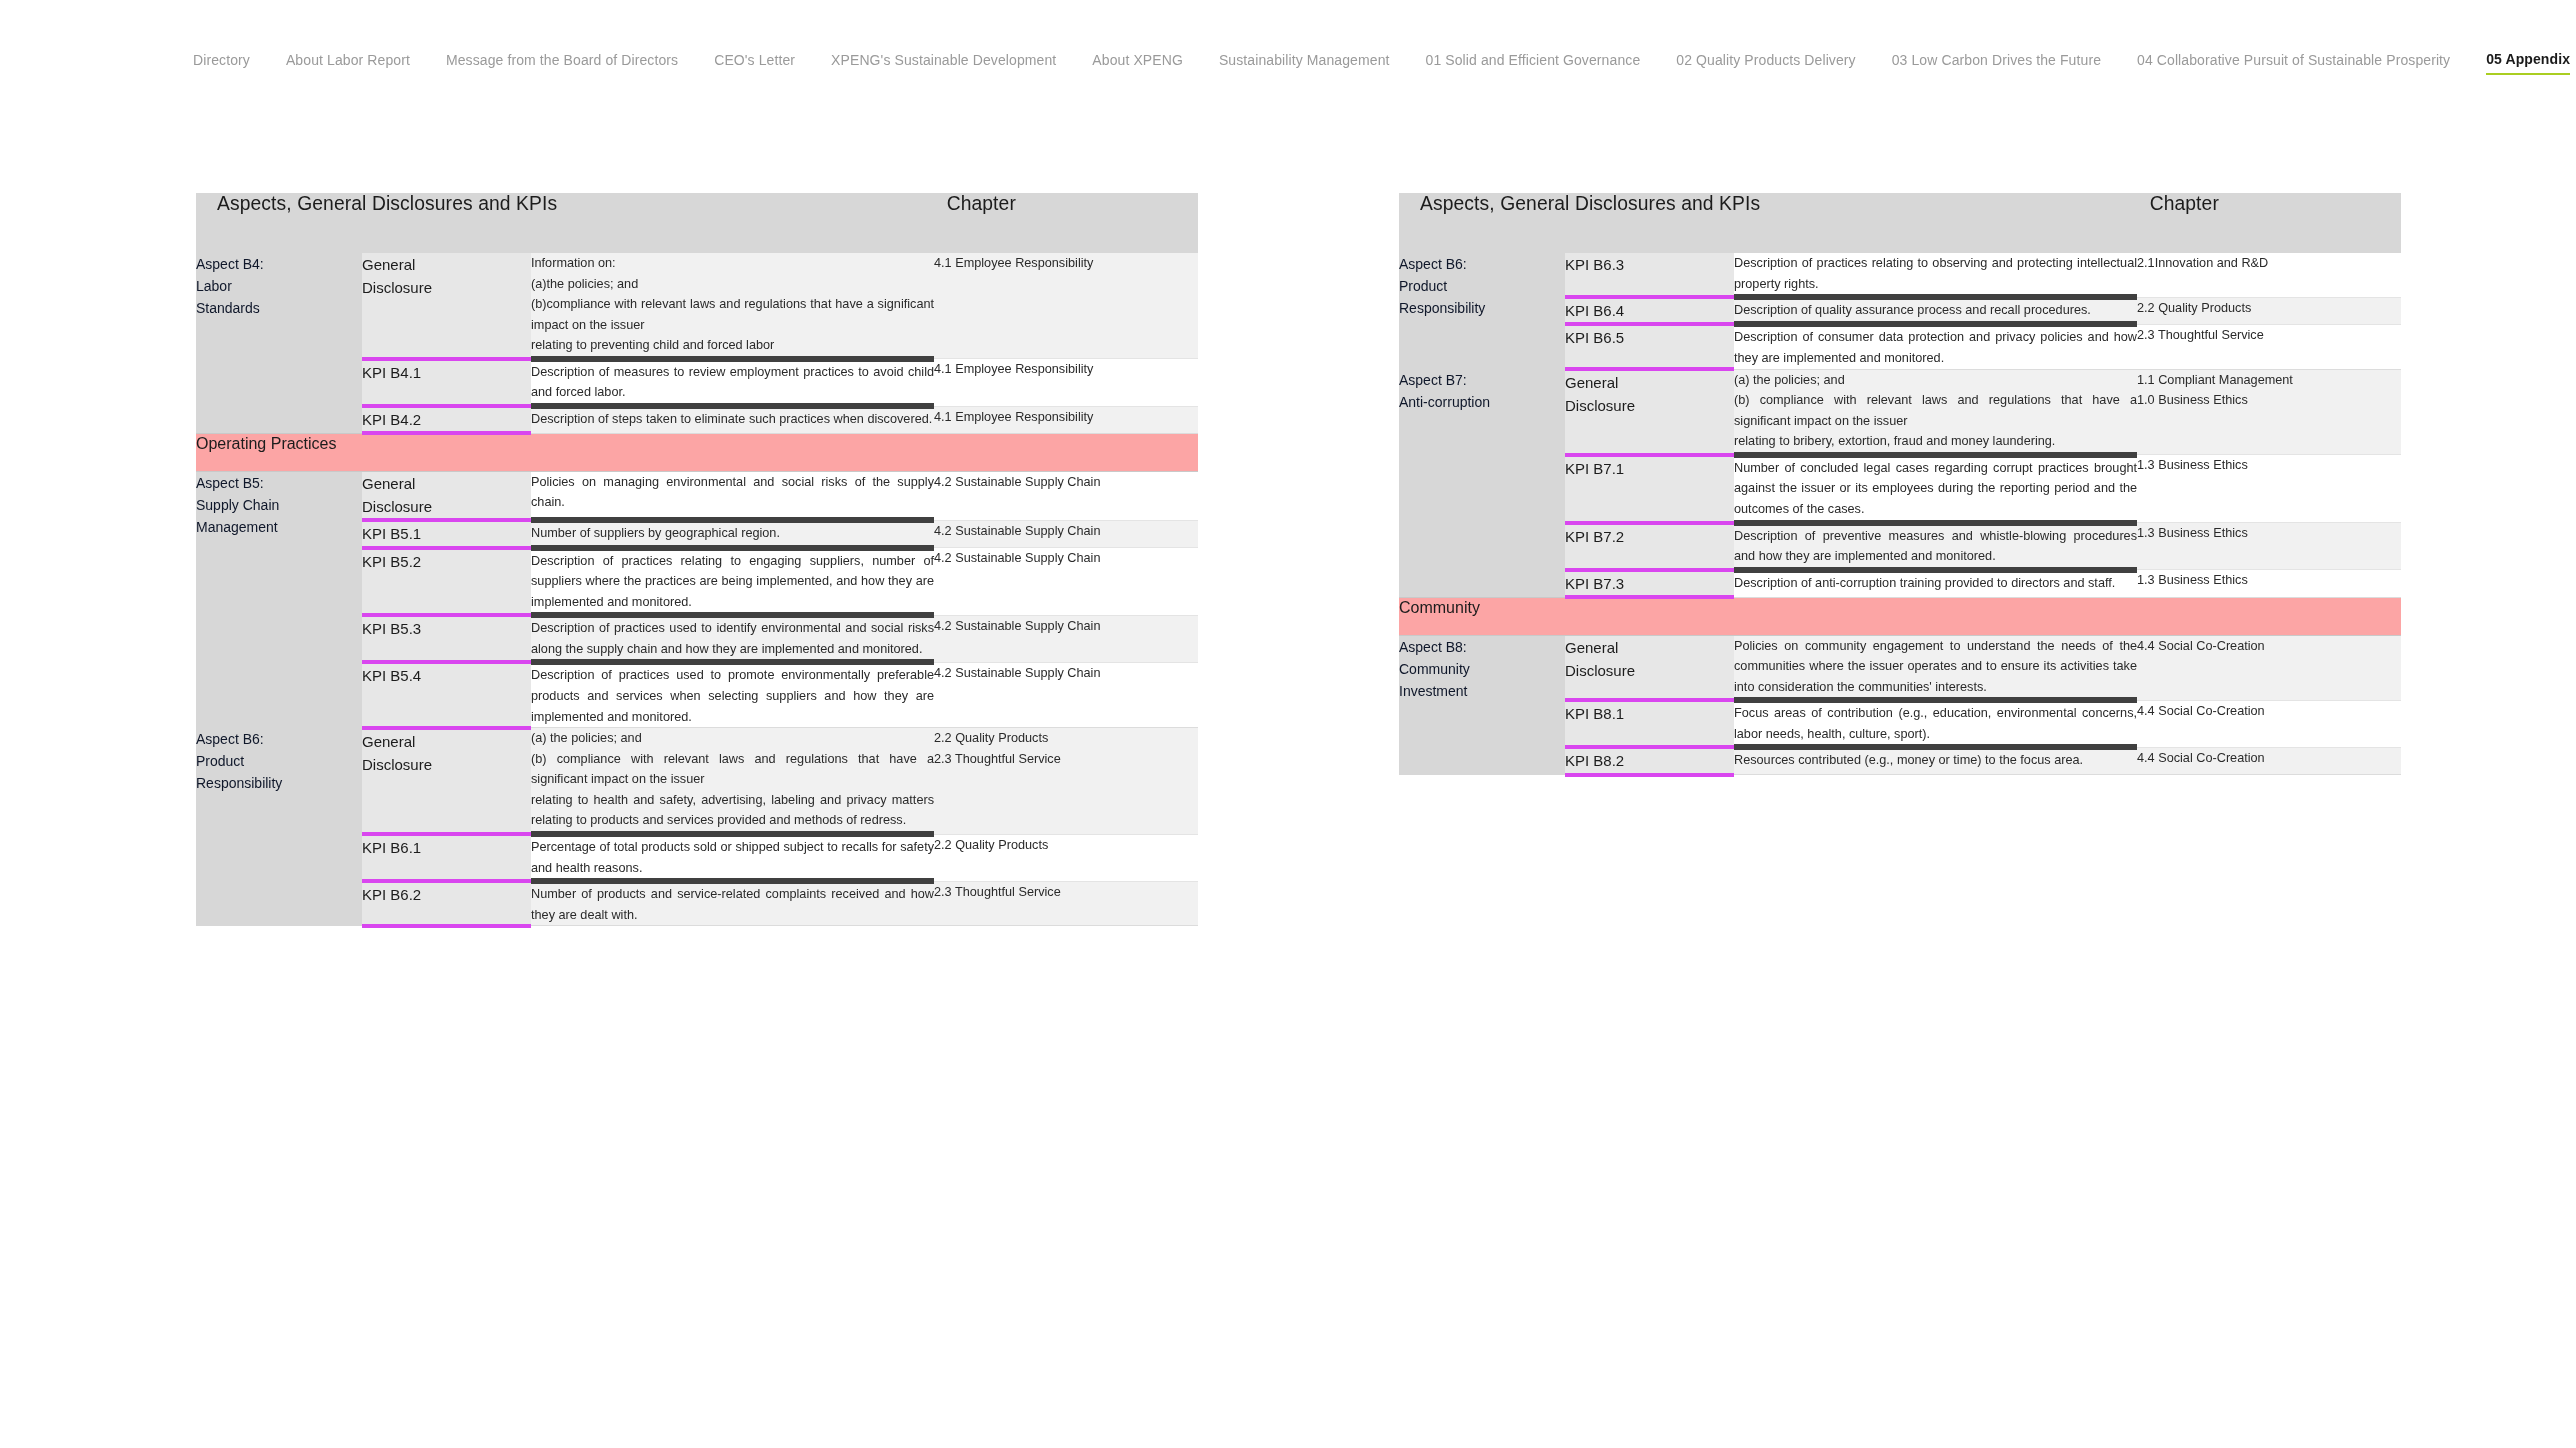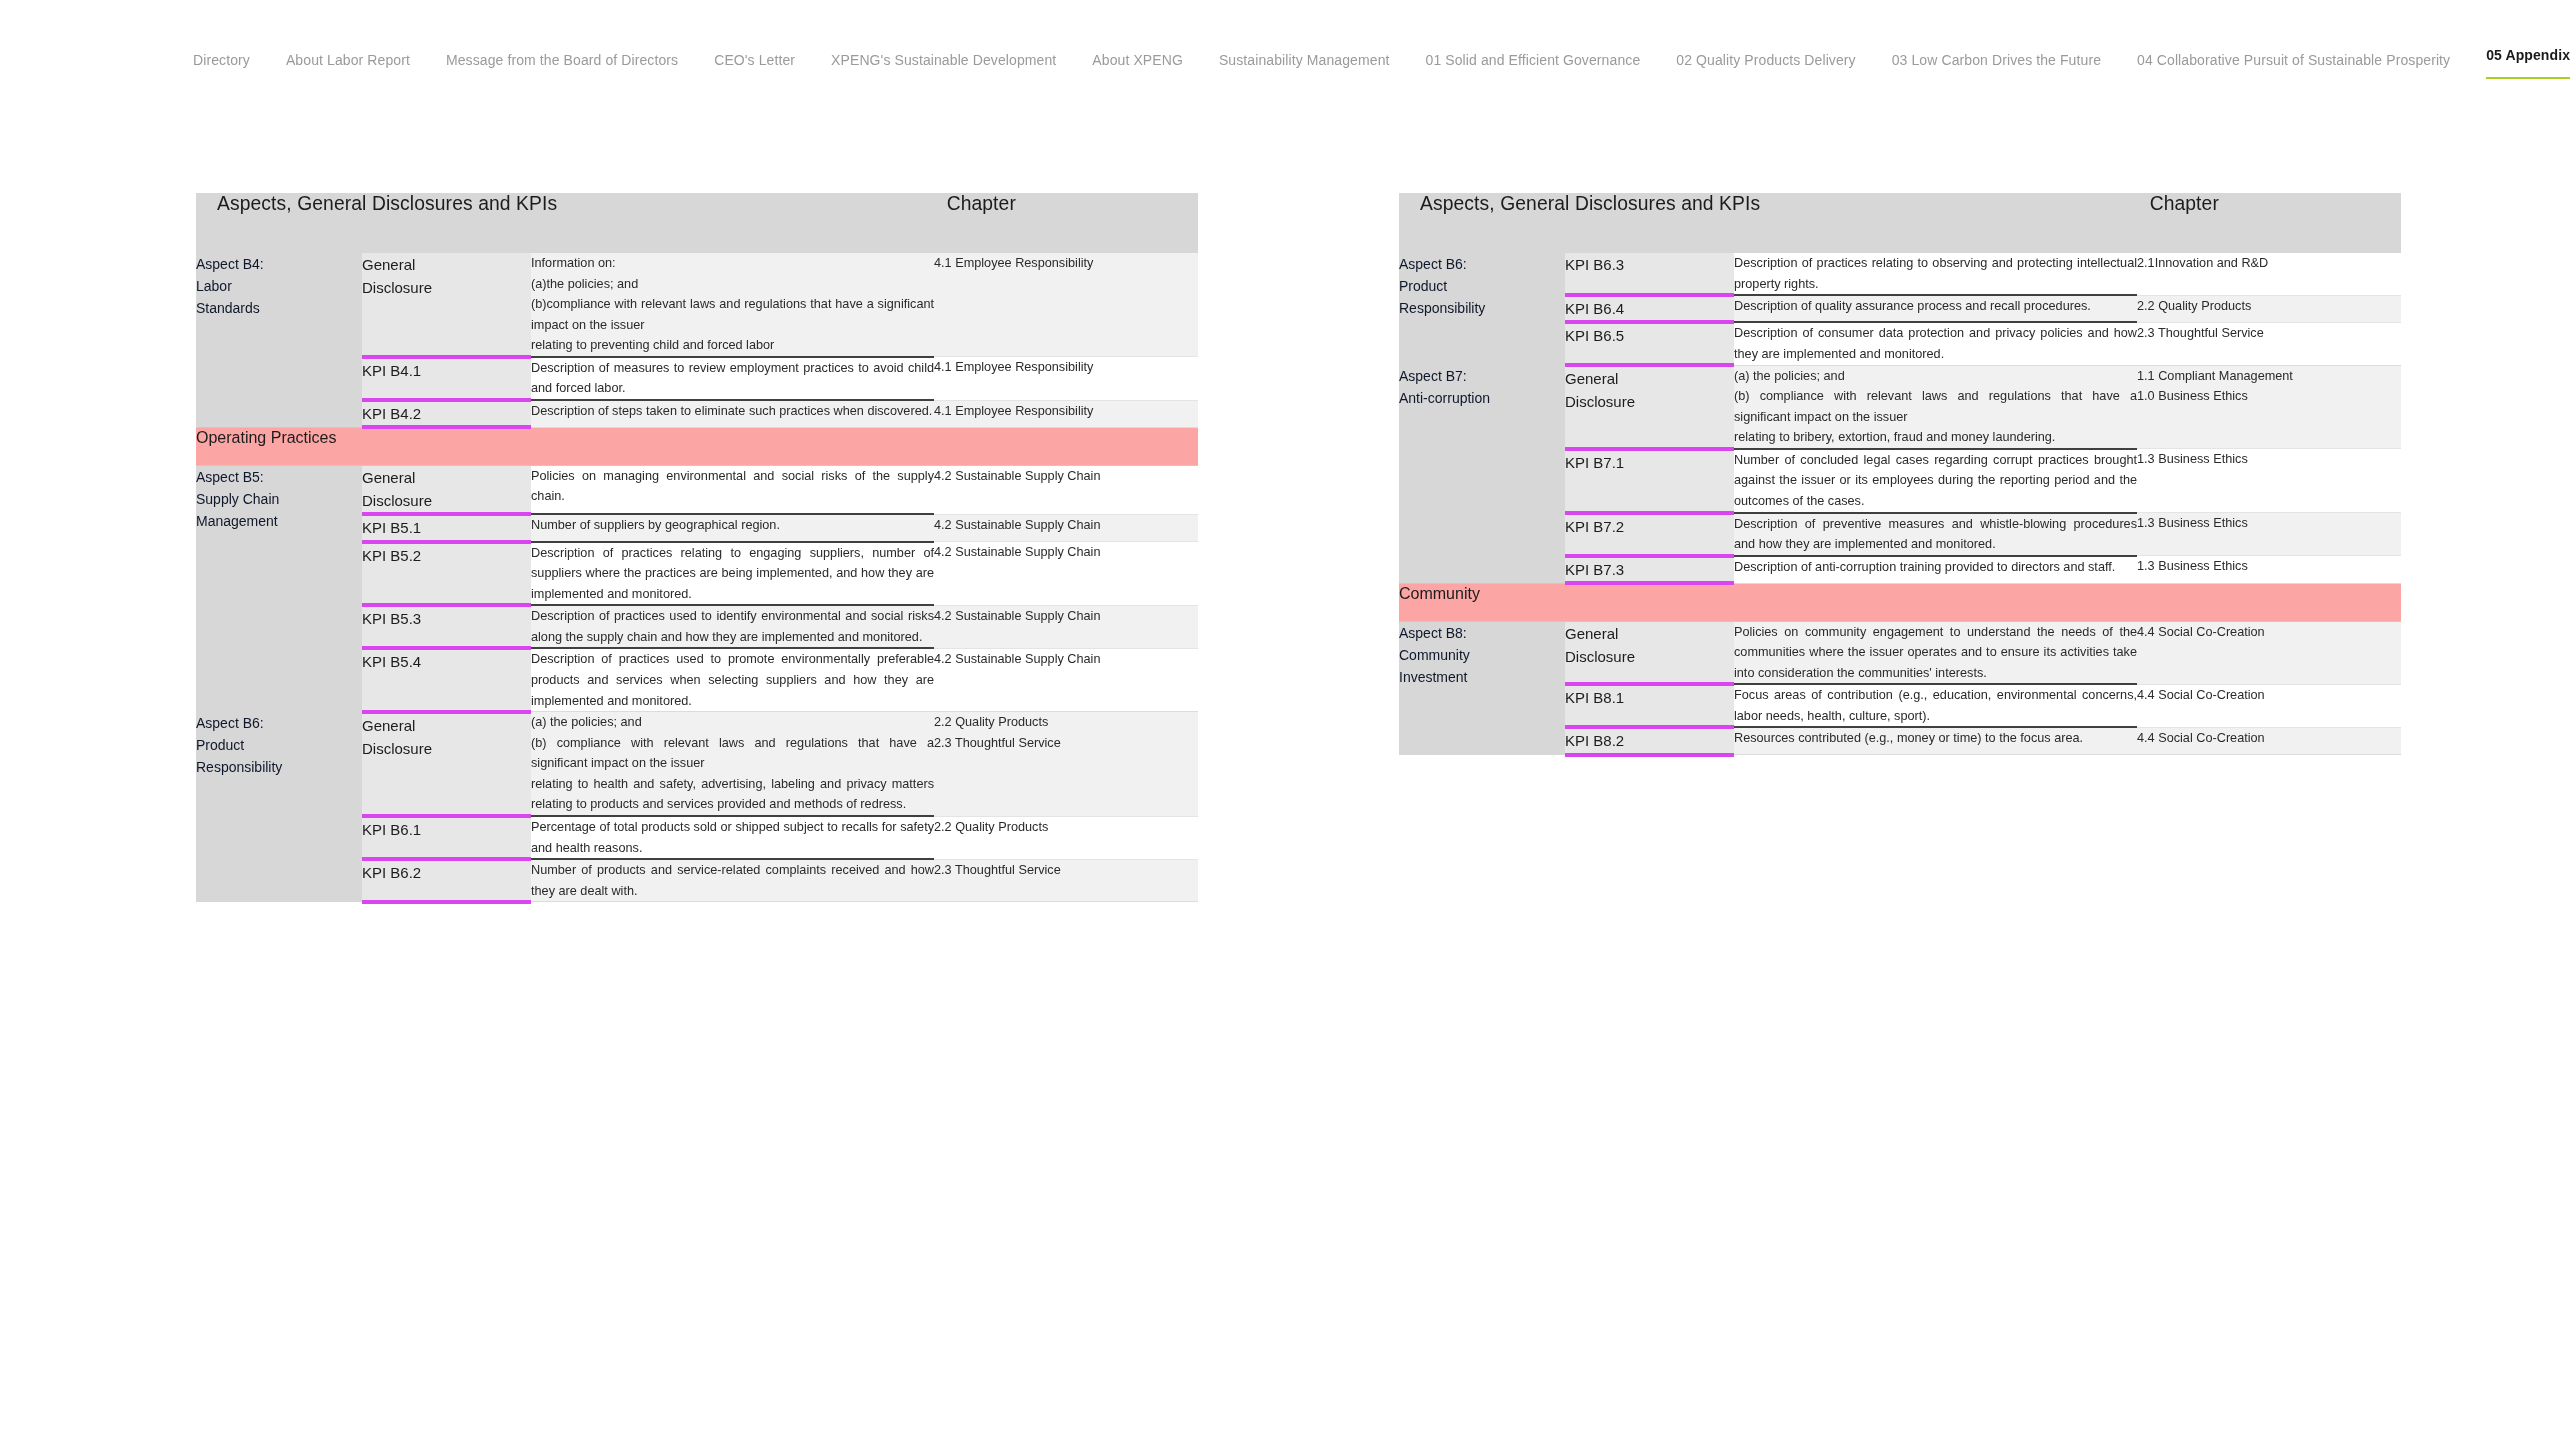--- a/index.html
+++ b/index.html
@@ -35,21 +35,21 @@
     white-space: nowrap;
     margin-right: 36px;
     padding-bottom: 4.8px;
     line-height: 1.2;
     cursor: pointer;
   }
   .nav-item.active {
     color: #1a1a1a;
     font-weight: 700;
     border-bottom: 2.9px solid #aace21;
-    padding-bottom: 13px;
+    padding-bottom: 5px;
     margin-right: 0;
   }
 
   
   .sheet {
     position: absolute;
     top: 193px;
   }
   .sheet.left  { left: 196px;  width: 1002px; }
   .sheet.right { left: 1399px; width: 1002px; }
@@ -115,21 +115,21 @@
     color: #1c1c1c;
     border-bottom: 4px solid #d946ef;
   }
 
   
   td.desc {
     padding: 20px 21px 20px 17.4px;
     font-size: 12.7px;
     line-height: 1.62;
     color: #2a2a2a;
-    border-bottom: 2px solid #404040;
+    border-bottom: 6px solid #404040;
   }
   td.chap {
     padding: 20px 9.7px 20px 12.6px;
     font-size: 12.7px;
     line-height: 1.62;
     color: #2a2a2a;
     border-bottom: 1px solid #e4e4e4;
     white-space: pre-line;
   }
 

